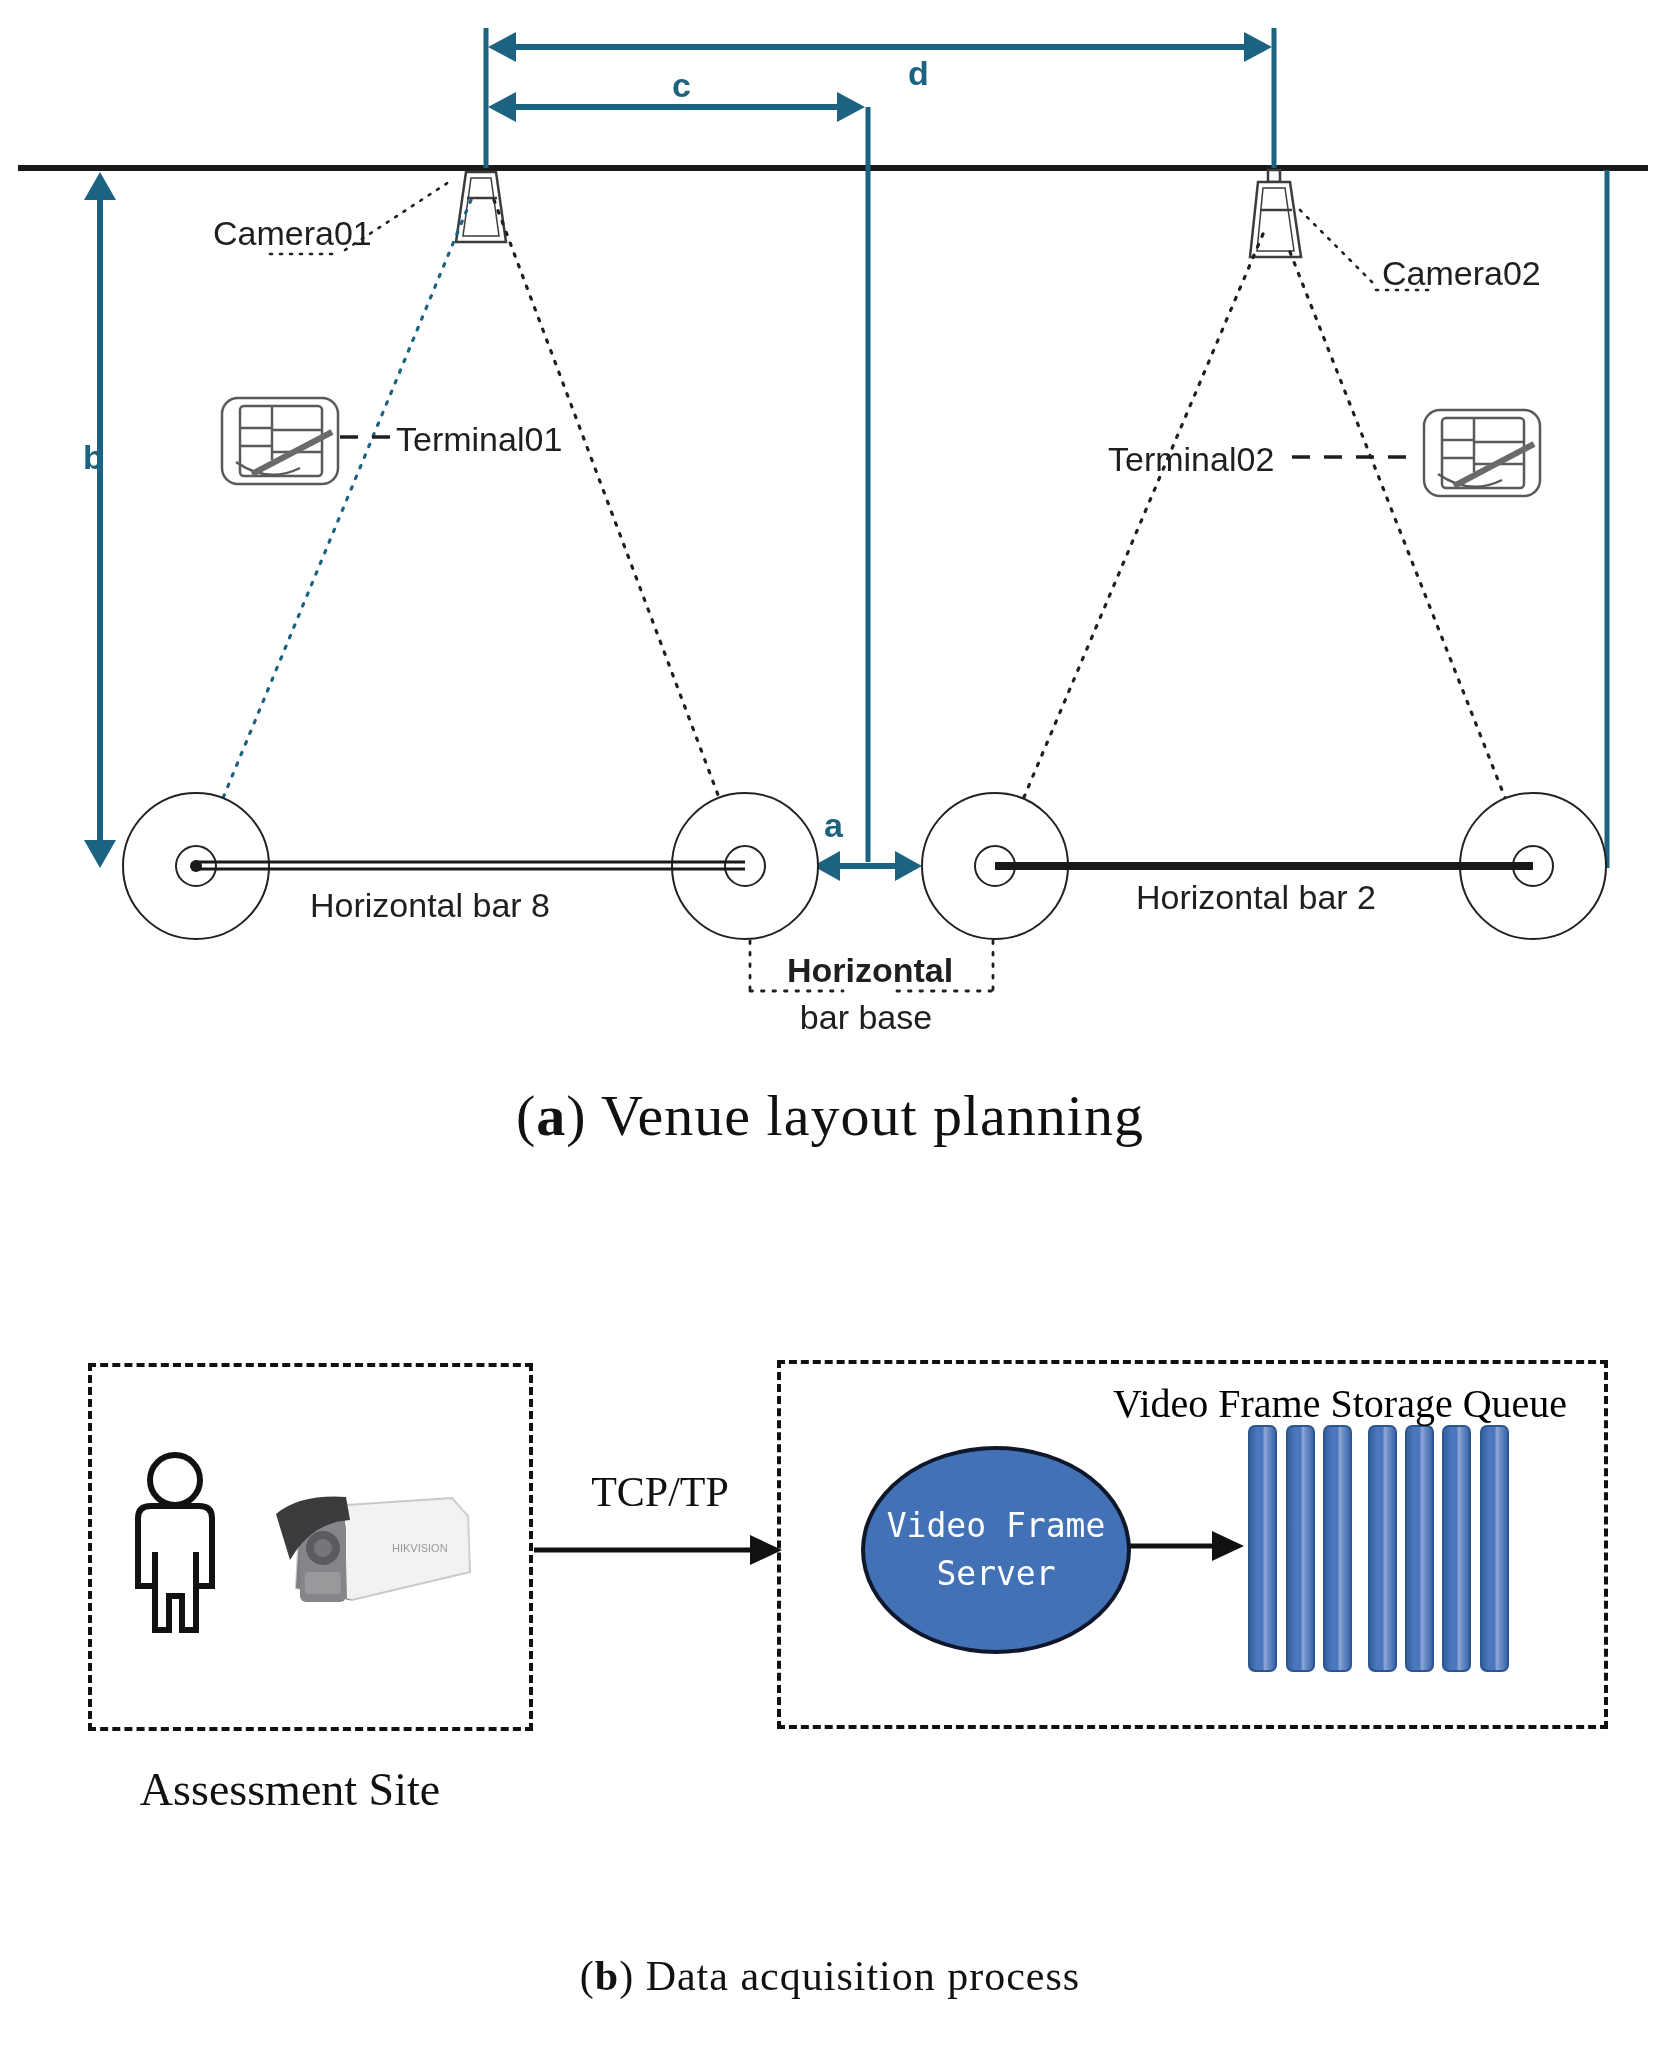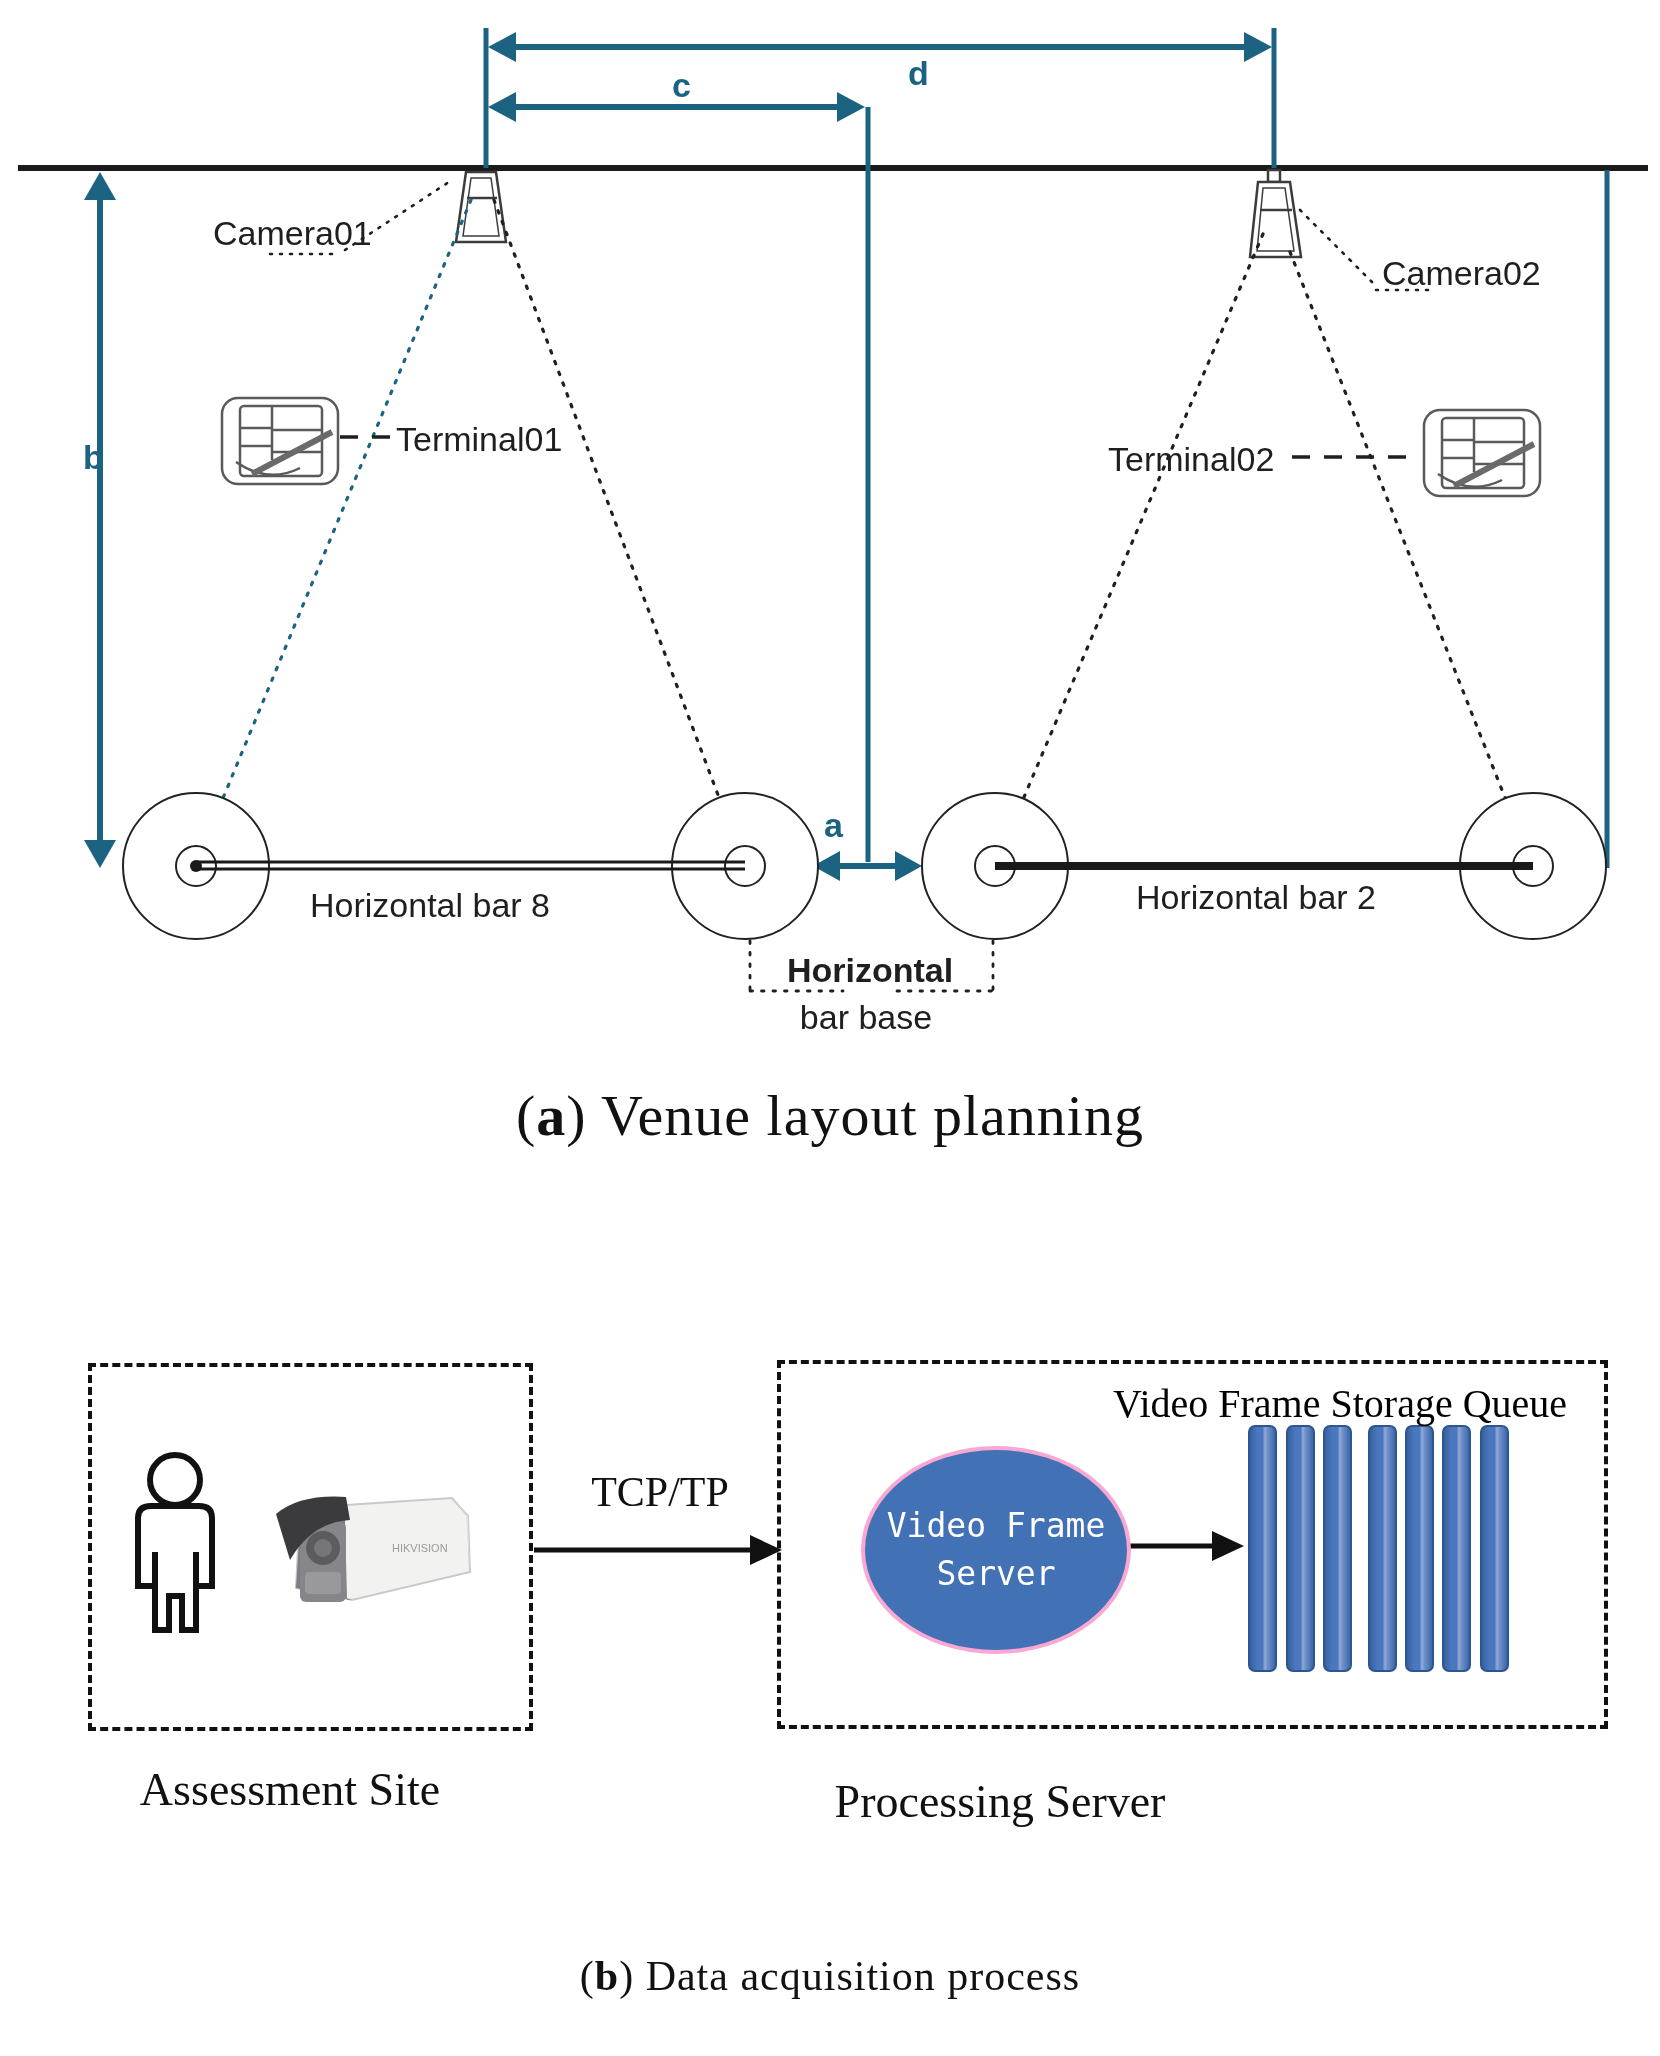--- a/index.html
+++ b/index.html
@@ -6,21 +6,21 @@
   .canvas{position:relative;width:1660px;height:2056px;background:#ffffff;overflow:hidden;
           font-family:"Liberation Sans",sans-serif;}
   .layer{position:absolute;left:0;top:0;width:1660px;height:2056px;}
   .lbl{position:absolute;color:#1f1f1f;font-size:34px;white-space:nowrap;}
   .teal{color:#1b6380;font-weight:bold;}
   .center{text-align:center;}
   .caption{position:absolute;width:1660px;text-align:center;font-family:"Liberation Serif",serif;
            font-size:58px;color:#111;letter-spacing:1px;}
   .dashedbox{position:absolute;border:4px dashed #111;background:transparent;}
   .ellipse{position:absolute;left:861px;top:1446px;width:262px;height:200px;border-radius:50%;
-           background:#4271b6;border:4px solid #f9a8d4;display:flex;flex-direction:column;
+           background:#4271b6;border:4px solid #0f172a;display:flex;flex-direction:column;
            align-items:center;justify-content:center;color:#fff;
            font-family:"DejaVu Sans Mono",monospace;font-size:33px;line-height:1.45;}
   .qbar{position:absolute;top:1425px;width:25px;height:243px;border-radius:7px;
         border:2px solid #2d5590;
         background:linear-gradient(90deg,#35619f 0%,#4a77bd 28%,#4a77bd 50%,#93abd8 60%,#7593c9 68%,#3b68ab 100%);}
   .qlabel{position:absolute;left:1080px;top:1380px;width:520px;text-align:center;
           font-family:"Liberation Serif",serif;font-size:40px;color:#000000;}
   .boxlabel{position:absolute;font-family:"Liberation Serif",serif;font-size:46px;color:#111;}
 </style>
 </head>
@@ -210,19 +210,18 @@
   <div class="qbar" style="left:1405px;"></div>
   <div class="qbar" style="left:1442px;"></div>
   <div class="qbar" style="left:1480px;"></div>
 
   <div class="qlabel">Video Frame Storage Queue</div>
 
   <div class="boxlabel center" style="left:110px;top:1763px;width:360px;">Assessment Site</div>
 
   <div class="boxlabel center" style="left:560px;top:1468px;width:200px;font-size:42px;">TCP/TP</div>
 
-  <div class="boxlabel center" style="left:790px;top:1775px;width:420px;">Processing Server</div>
 
   <div class="caption" style="top:1952px;font-size:42px;font-family:Liberation Serif, serif;">
     <span>(</span><span style="font-weight:bold;">b</span><span>) Data acquisition process</span>
   </div>
 
 </div>
 
 </body></html>

